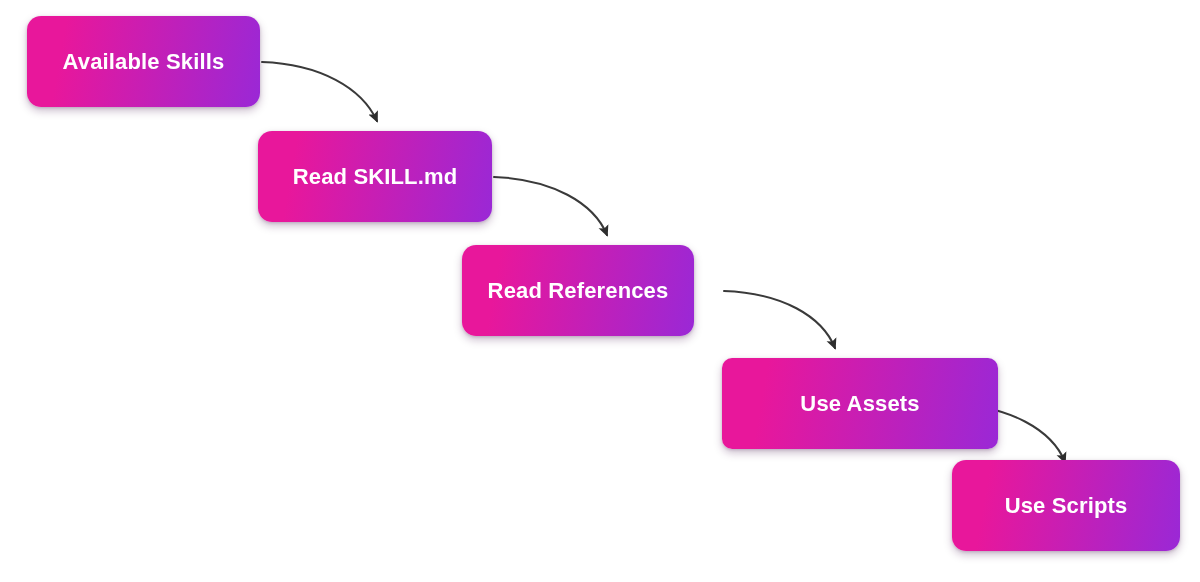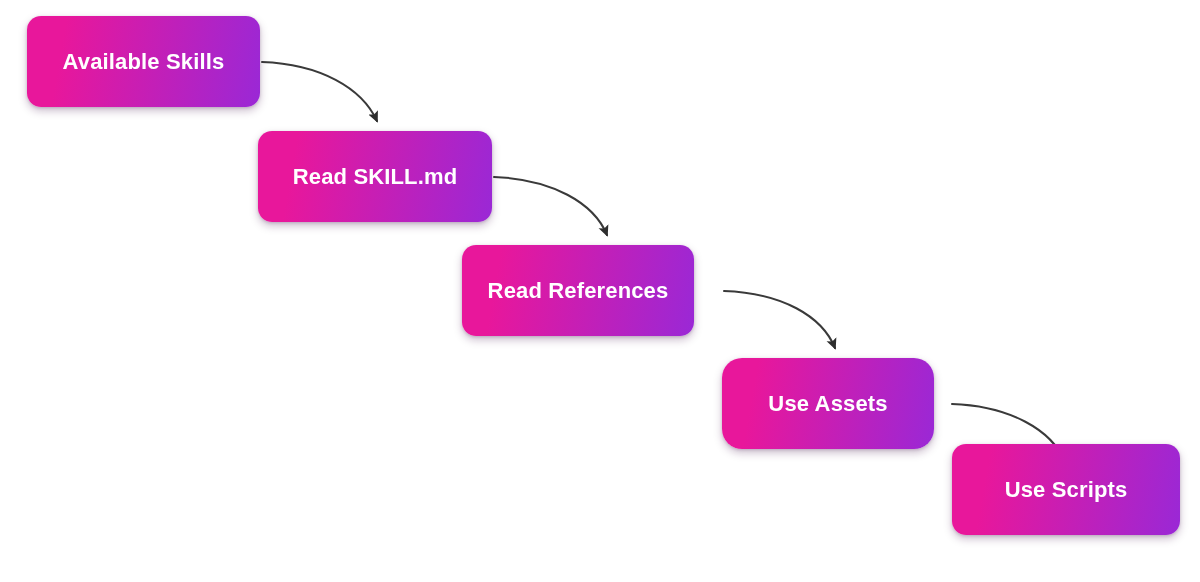--- a/index.html
+++ b/index.html
@@ -74,21 +74,21 @@
   </div>
 
   <div class="flow-node" style="left: 258px; top: 131px; width: 234px; height: 91px; border-radius: 14px; background-image: linear-gradient(100deg, rgb(232, 23, 155) 0%, rgb(232, 23, 155) 16%, rgb(154, 40, 214) 100%);">
     <span class="flow-node-label" style="color: rgb(255, 255, 255); font-size: 22px; font-weight: bold;">Read SKILL.md</span>
   </div>
 
   <div class="flow-node" style="left: 462px; top: 245px; width: 232px; height: 91px; border-radius: 14px; background-image: linear-gradient(100deg, rgb(232, 23, 155) 0%, rgb(232, 23, 155) 16%, rgb(154, 40, 214) 100%);">
     <span class="flow-node-label" style="color: rgb(255, 255, 255); font-size: 22px; font-weight: bold;">Read References</span>
   </div>
 
-  <div class="flow-node" style="left: 722px; top: 358px; width: 212px; height: 91px; border-radius: 20px; background-image: linear-gradient(100deg, rgb(232, 23, 155) 0%, rgb(232, 23, 155) 16%, rgb(154, 40, 214) 100%);">
+  <div class="flow-node" style="left: 722px; top: 358px; width: 276px; height: 91px; border-radius: 10px; background-image: linear-gradient(100deg, rgb(232, 23, 155) 0%, rgb(232, 23, 155) 16%, rgb(154, 40, 214) 100%);">
     <span class="flow-node-label" style="color: rgb(255, 255, 255); font-size: 22px; font-weight: bold;">Use Assets</span>
   </div>
 
-  <div class="flow-node" style="left: 952px; top: 444px; width: 228px; height: 91px; border-radius: 14px; background-image: linear-gradient(100deg, rgb(232, 23, 155) 0%, rgb(232, 23, 155) 16%, rgb(154, 40, 214) 100%);">
+  <div class="flow-node" style="left: 952px; top: 460px; width: 228px; height: 91px; border-radius: 14px; background-image: linear-gradient(100deg, rgb(232, 23, 155) 0%, rgb(232, 23, 155) 16%, rgb(154, 40, 214) 100%);">
     <span class="flow-node-label" style="color: rgb(255, 255, 255); font-size: 22px; font-weight: bold;">Use Scripts</span>
   </div>
 
 </div>
 
 </body></html>

